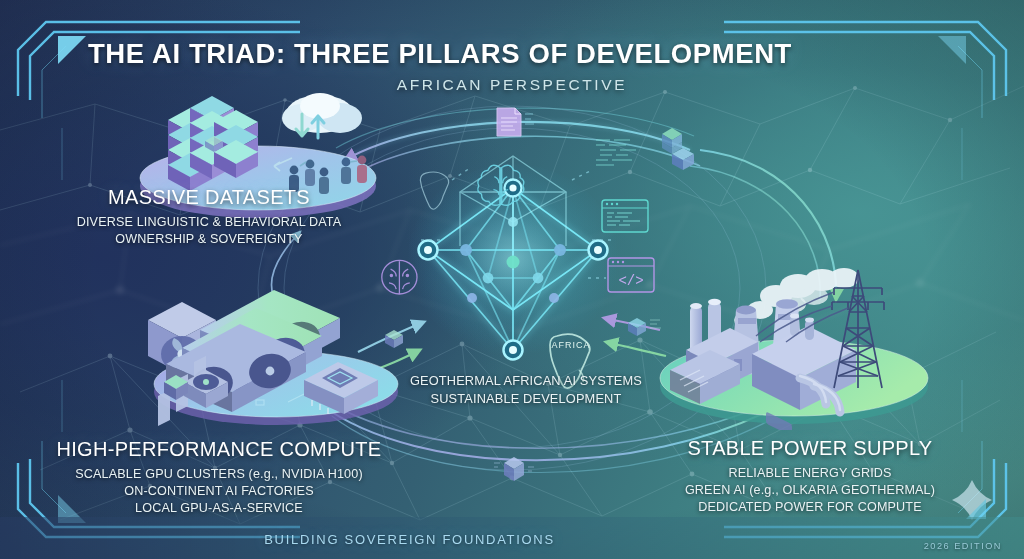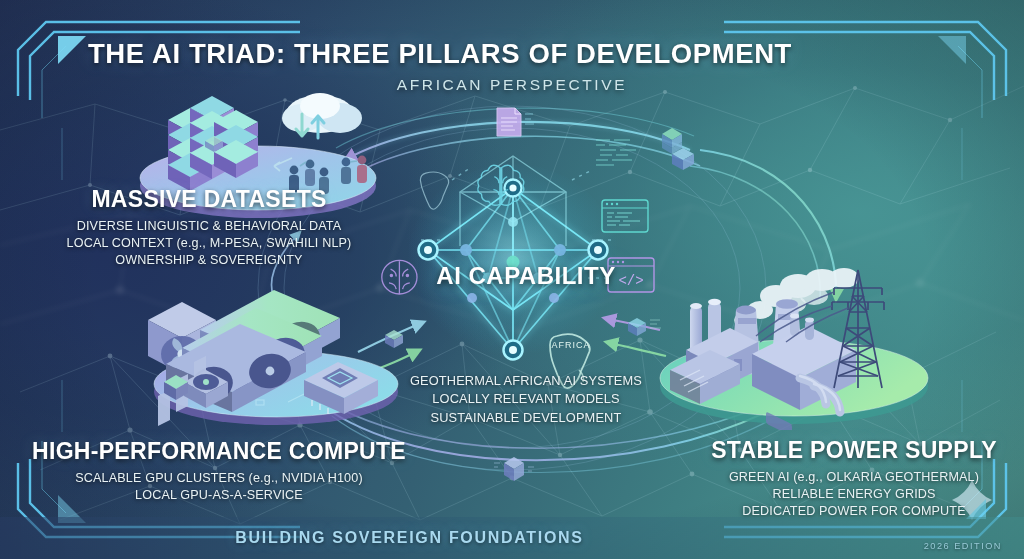--- a/index.html
+++ b/index.html
@@ -37,51 +37,51 @@
   }
   #subtitle {
     position:absolute; top:76px; left:0; width:1024px; text-align:center;
     font-size:15.5px; letter-spacing:2.6px; color:#cfe6ea;
     text-shadow:0 2px 5px rgba(0,0,0,.55);
   }
 
   
   .pillar { position:absolute; text-align:center; }
   .p-head {
-    font-size:23px; font-weight:bold; color:#ffffff; letter-spacing:.3px;
+    font-size:20px; font-weight:normal; color:#ffffff; letter-spacing:.3px;
     text-shadow:0 2px 5px rgba(0,0,0,.66), 0 0 14px rgba(160,225,255,.26);
     margin-bottom:5px; white-space:nowrap;
   }
   .p-line {
     font-size:12.6px; color:#e9f2f4; line-height:1.36; letter-spacing:.15px;
     text-shadow:0 1px 4px rgba(0,0,0,.72); white-space:nowrap;
   }
   #pillar-datasets { top:186px; left:16px;  width:386px; }
   #pillar-compute  { top:438px; left:14px;  width:410px; }
-  #pillar-power    { top:437px; left:686px; width:336px; }
+  #pillar-power    { top:437px; left:642px; width:336px; }
 
   
   #hub-label {
     position:absolute; top:262px; left:396px; width:260px; text-align:center;
     font-size:24px; font-weight:bold; color:#ffffff; letter-spacing:.5px;
     text-shadow:0 2px 6px rgba(0,0,0,.72), 0 0 20px rgba(120,225,255,.55);
   }
   #outcomes {
     position:absolute; top:372px; left:386px; width:280px; text-align:center;
   }
   #outcomes .p-line { font-size:12.8px; line-height:1.44; }
 
   
   #footer-band {
     position:absolute; left:0; bottom:0; width:1024px; height:42px;
     background:linear-gradient(90deg, rgba(40,60,100,.55), rgba(48,96,118,.50), rgba(64,140,140,.50));
   }
   #footer-text {
     position:absolute; bottom:12px; left:0; width:819px; text-align:center;
-    font-size:16px; font-weight:bold; letter-spacing:1.7px; color:#a9d9ef;
+    font-size:13px; font-weight:normal; letter-spacing:1.7px; color:#a9d9ef;
     text-shadow:0 1px 4px rgba(0,0,0,.6), 0 0 12px rgba(120,200,245,.40);
   }
   #edition {
     position:absolute; bottom:8px; right:22px;
     font-size:9.2px; letter-spacing:1.5px; color:#9fd0de; opacity:.92;
     text-shadow:0 1px 3px rgba(0,0,0,.55);
   }
 </style>
 </head>
 <body>
@@ -783,42 +783,40 @@
         <path d="M962 380 L962 432"></path>
     </g>
   </svg>
 
   <div id="title">THE AI TRIAD: THREE PILLARS OF DEVELOPMENT</div>
   <div id="subtitle">AFRICAN PERSPECTIVE</div>
 
   <div class="pillar" id="pillar-datasets">
     <div class="p-head">MASSIVE DATASETS</div>
     <div class="p-line">DIVERSE LINGUISTIC &amp; BEHAVIORAL DATA</div>
-    <div class="p-line">LOCAL CONTEXT (e.g., M-PESA, SWAHILI NLP)</div>
     <div class="p-line">OWNERSHIP &amp; SOVEREIGNTY</div>
   </div>
 
   <div class="pillar" id="pillar-compute">
     <div class="p-head">HIGH-PERFORMANCE COMPUTE</div>
     <div class="p-line">SCALABLE GPU CLUSTERS (e.g., NVIDIA H100)</div>
+    <div class="p-line">ON-CONTINENT AI FACTORIES</div>
     <div class="p-line">LOCAL GPU-AS-A-SERVICE</div>
   </div>
 
   <div class="pillar" id="pillar-power">
     <div class="p-head">STABLE POWER SUPPLY</div>
+    <div class="p-line">RELIABLE ENERGY GRIDS</div>
     <div class="p-line">GREEN AI (e.g., OLKARIA GEOTHERMAL)</div>
-    <div class="p-line">RELIABLE ENERGY GRIDS</div>
     <div class="p-line">DEDICATED POWER FOR COMPUTE</div>
   </div>
 
-  <div id="hub-label">AI CAPABILITY</div>
 
   <div id="outcomes">
     <div class="p-line">GEOTHERMAL AFRICAN AI SYSTEMS</div>
-    <div class="p-line">LOCALLY RELEVANT MODELS</div>
     <div class="p-line">SUSTAINABLE DEVELOPMENT</div>
   </div>
 
   <div id="footer-band" class="nofx"></div>
   <div id="footer-text">BUILDING SOVEREIGN FOUNDATIONS</div>
   <div id="edition">2026 EDITION</div>
 
 </div>
 
 </body></html>

